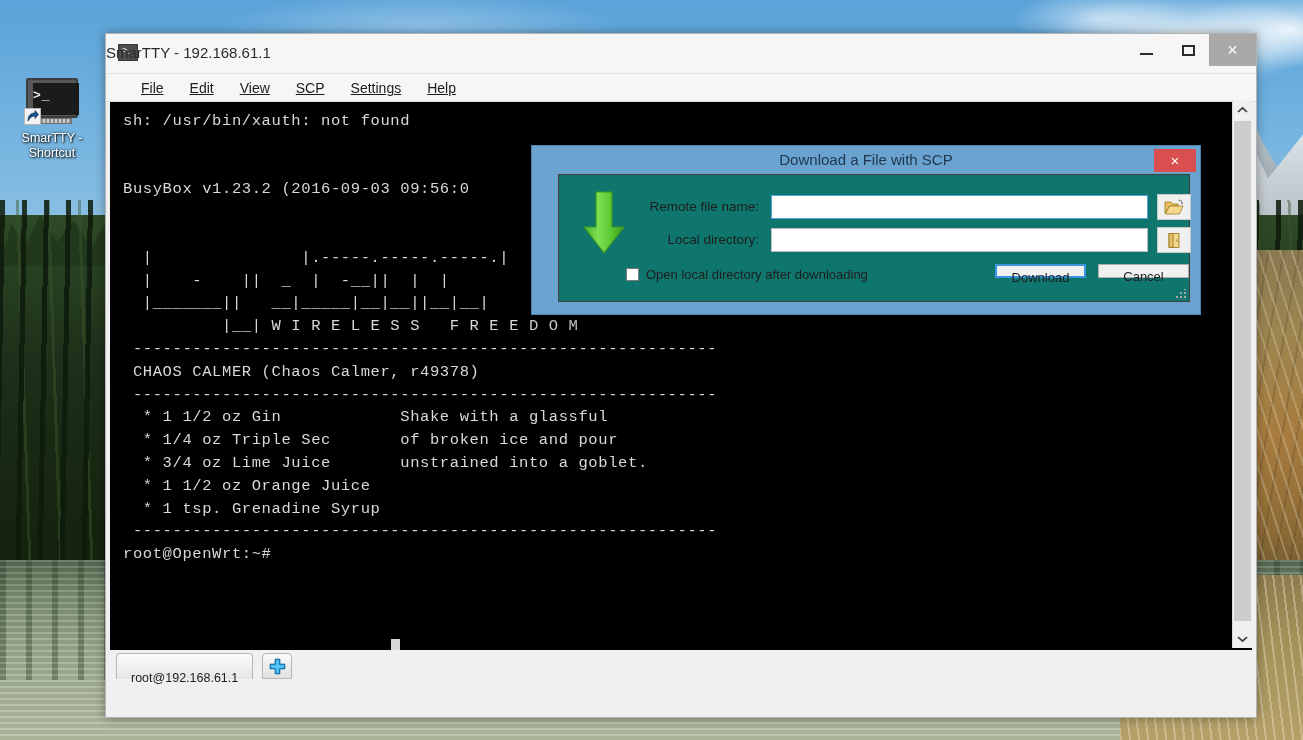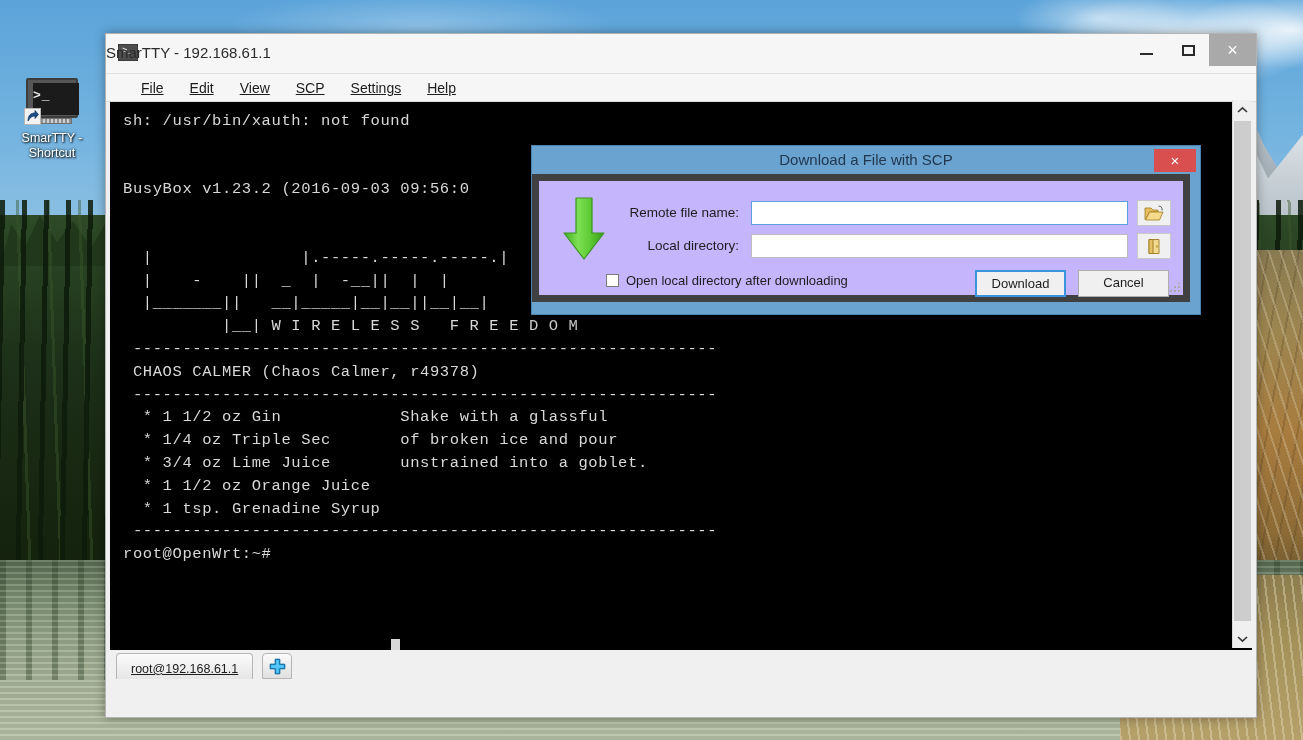--- a/index.html
+++ b/index.html
@@ -301,31 +301,30 @@
     height: 32px;
     background: #f0f0f0;
     padding-left: 10px;
     padding-top: 3px;
     box-sizing: border-box;
   }
   .tab {
     display: inline-block;
     height: 26px;
     line-height: 26px;
-    padding: 2px 14px;
+    padding: 11px 14px;
     font-size: 12.5px;
     color: #1d1d1d;
     background: linear-gradient(to bottom, #fbfbfb 0%, #e6e6e6 100%);
     border: 1px solid #b5b5b5;
     border-bottom: none;
     border-radius: 4px 4px 0 0;
     box-sizing: border-box;
     cursor: default;
     vertical-align: bottom;
-    text-decoration: underline;
   }
   .tab-add {
     display: inline-block;
     width: 30px; height: 26px;
     margin-left: 4px;
     background: linear-gradient(to bottom, #fbfbfb 0%, #e0e0e0 100%);
     border: 1px solid #b5b5b5;
     border-radius: 4px 4px 0 0;
     box-sizing: border-box;
     text-align: center;
@@ -382,24 +381,24 @@
     position: absolute;
     right: 4px; top: 3px;
     width: 42px; height: 23px;
     background: #d94f4f;
     display: flex; align-items: center; justify-content: center;
     cursor: default;
   }
   .dlg-close span { color: #ffffff; font-size: 15px; }
   .dlg-body {
     position: absolute;
-    left: 0; right: 10px; top: 28px;
+    left: 26px; right: 10px; top: 28px;
     height: 128px;
-    background: #c4b5fd;
-    border: 7px solid #404040;
+    background: #0f766e;
+    border: 1px solid #404040;
     box-sizing: border-box;
   }
   .arrow-icon { position: absolute; left: 22px; top: 14px; }
   .field-label {
     position: absolute;
     font-size: 13.5px;
     color: #1d1d1d;
     text-align: right;
     width: 160px;
   }
@@ -441,21 +440,21 @@
     width: 13px; height: 13px;
     background: #ffffff;
     border: 1px solid #7b7b7b;
     box-sizing: border-box;
     margin-right: 7px;
   }
   .chk-label { font-size: 13px; color: #1d1d1d; }
   .dlg-btn {
     position: absolute;
     top: 89px;
-    height: 27px;
+    height: 14px;
     font-size: 13px;
     color: #1d1d1d;
     background: #f0f0f0;
     box-sizing: border-box;
     cursor: default;
     text-align: center;
     line-height: 23px;
     font-family: "Liberation Sans", sans-serif;
   }
   .dlg-btn.primary { left: 436px; width: 91px; border: 2px solid #3c93e0; }

